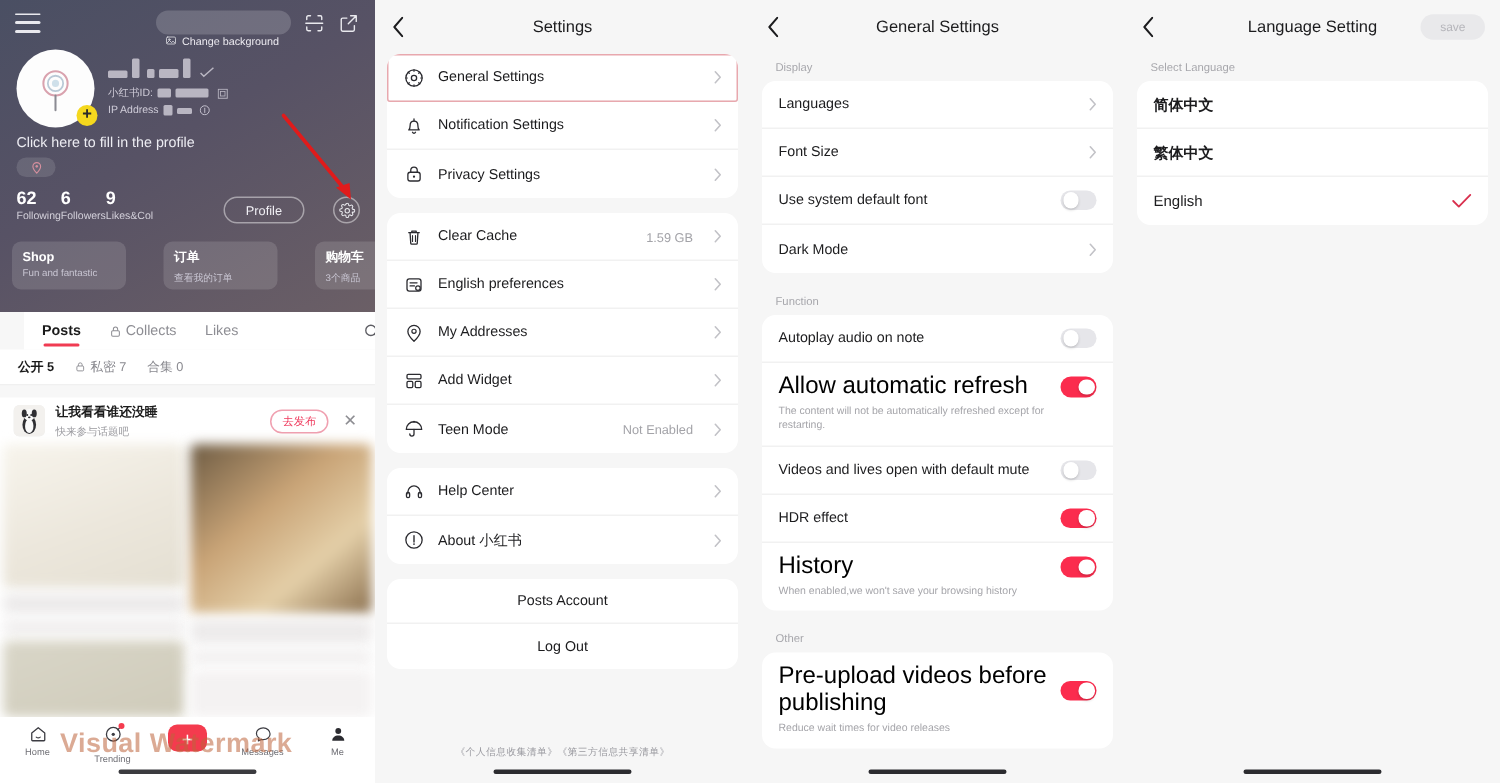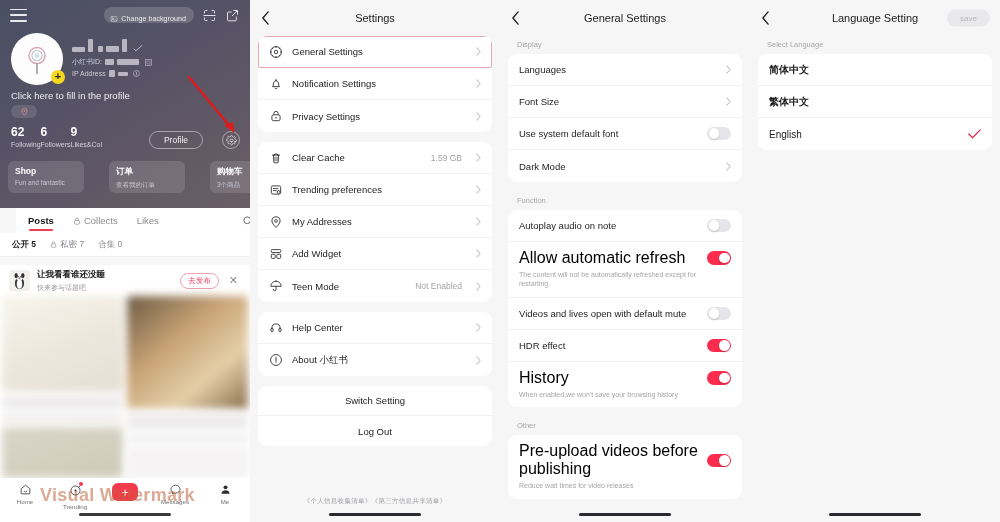--- a/index.html
+++ b/index.html
@@ -20,22 +20,22 @@
   }
   .prof-topbar{
     position:absolute; left:0; top:0; width:250px; height:30px;
     display:flex; align-items:center; padding:0 10px; gap:8px;
   }
   .hamburger{ width:17px; height:13px; display:flex; flex-direction:column; justify-content:space-between; cursor:pointer;}
   .hamburger i{ display:block; height:1.6px; background:#e9e9ee; border-radius:1px;}
   .chg-bg{
     margin-left:auto; height:16px; border-radius:9px;
     background:rgba(255,255,255,.17); color:#eceaf0;
-    font-size:7.2px; display:flex; align-items:flex-end; gap:3px;
-    padding:4px 8px 0 6px; white-space:nowrap;
+    font-size:7.2px; display:flex; align-items:flex-start; gap:3px;
+    padding:16px 8px 0 6px; white-space:nowrap;
   }
   .ico-stroke{ fill:none; stroke:#e9e9ee; stroke-width:1.5; stroke-linecap:round; stroke-linejoin:round;}
   .topbar-ico{ width:15px; height:15px; }
 
   .avatar-wrap{ position:absolute; left:11px; top:33px; width:52px; height:52px; }
   .avatar{
     width:52px;height:52px;border-radius:50%;
     background:#fdfdfd; display:flex;align-items:center;justify-content:center;
   }
   .plusbadge{
@@ -441,21 +441,21 @@
       <svg class="chev" width="5" height="9" viewBox="0 0 6 11">
         <path d="M1 1 L5 5.5 L1 10" fill="none" stroke="#c2c2c7" stroke-width="1.3" stroke-linecap="round" stroke-linejoin="round"></path>
       </svg>
     </div>
     <div class="row">
       <svg class="rowicon" viewBox="0 0 24 24">
         <rect x="4" y="5" width="16" height="14" rx="2.6" fill="none" stroke="#2b2b30" stroke-width="1.5"></rect>
         <path d="M7.5 9.5h8M7.5 13h5" stroke="#2b2b30" stroke-width="1.4" stroke-linecap="round"></path>
         <circle cx="16.5" cy="15.5" r="2.6" fill="#fff" stroke="#2b2b30" stroke-width="1.4"></circle>
       </svg>
-      <span class="lbl">Trending preferences</span>
+      <span class="lbl">English preferences</span>
       <svg class="chev" width="5" height="9" viewBox="0 0 6 11">
         <path d="M1 1 L5 5.5 L1 10" fill="none" stroke="#c2c2c7" stroke-width="1.3" stroke-linecap="round" stroke-linejoin="round"></path>
       </svg>
     </div>
     <div class="row">
       <svg class="rowicon" viewBox="0 0 24 24">
         <path d="M12 21.5s7-6.9 7-11.3A7 7 0 005 10.2c0 4.4 7 11.3 7 11.3z" fill="none" stroke="#2b2b30" stroke-width="1.5" stroke-linejoin="round"></path>
         <circle cx="12" cy="10.1" r="2.4" fill="none" stroke="#2b2b30" stroke-width="1.4"></circle>
       </svg>
       <span class="lbl">My Addresses</span>
@@ -508,21 +508,21 @@
       </svg>
       <span class="lbl">About 小红书</span>
       <svg class="chev" width="5" height="9" viewBox="0 0 6 11">
         <path d="M1 1 L5 5.5 L1 10" fill="none" stroke="#c2c2c7" stroke-width="1.3" stroke-linecap="round" stroke-linejoin="round"></path>
       </svg>
     </div>
   </div>
 
   <div class="grp">
     <div class="row centerrow">
-      <span class="lbl">Switch Setting</span>
+      <span class="lbl">Posts Account</span>
     </div>
     <div class="row centerrow">
       <span class="lbl">Log Out</span>
     </div>
   </div>
 
   <div class="legal">《个人信息收集清单》《第三方信息共享清单》</div>
   <div class="hbar"></div>
 </div>
 

